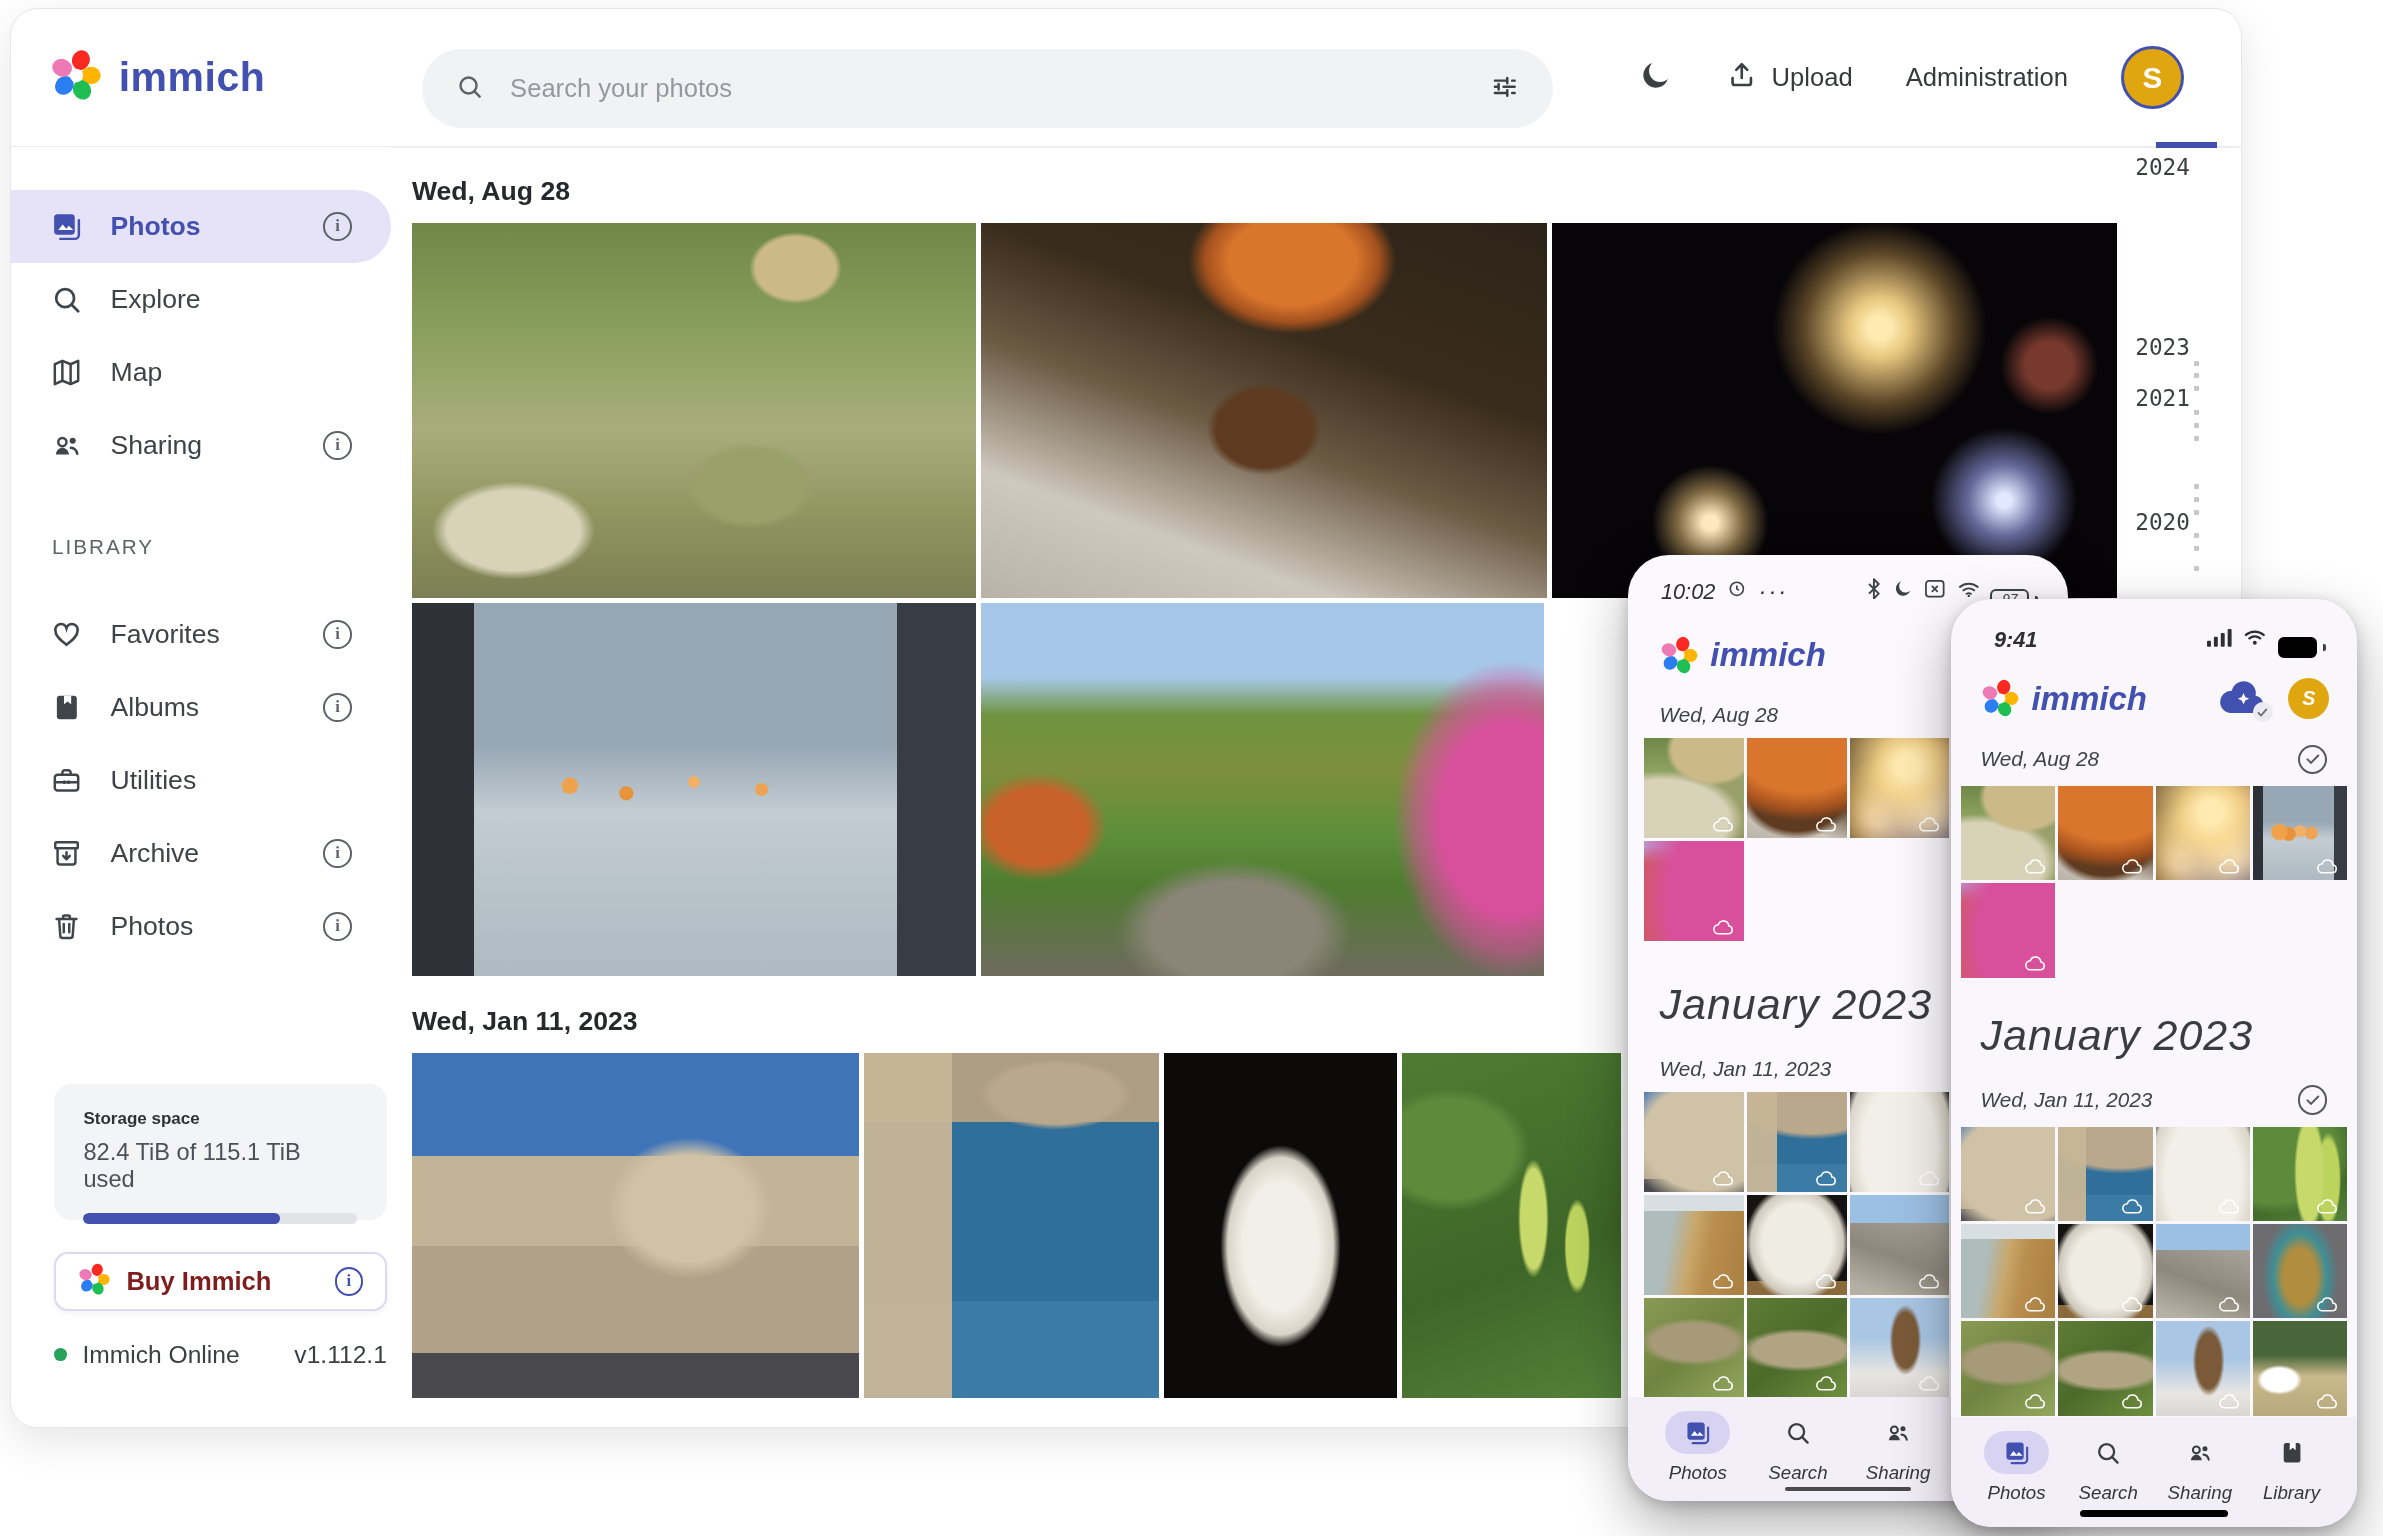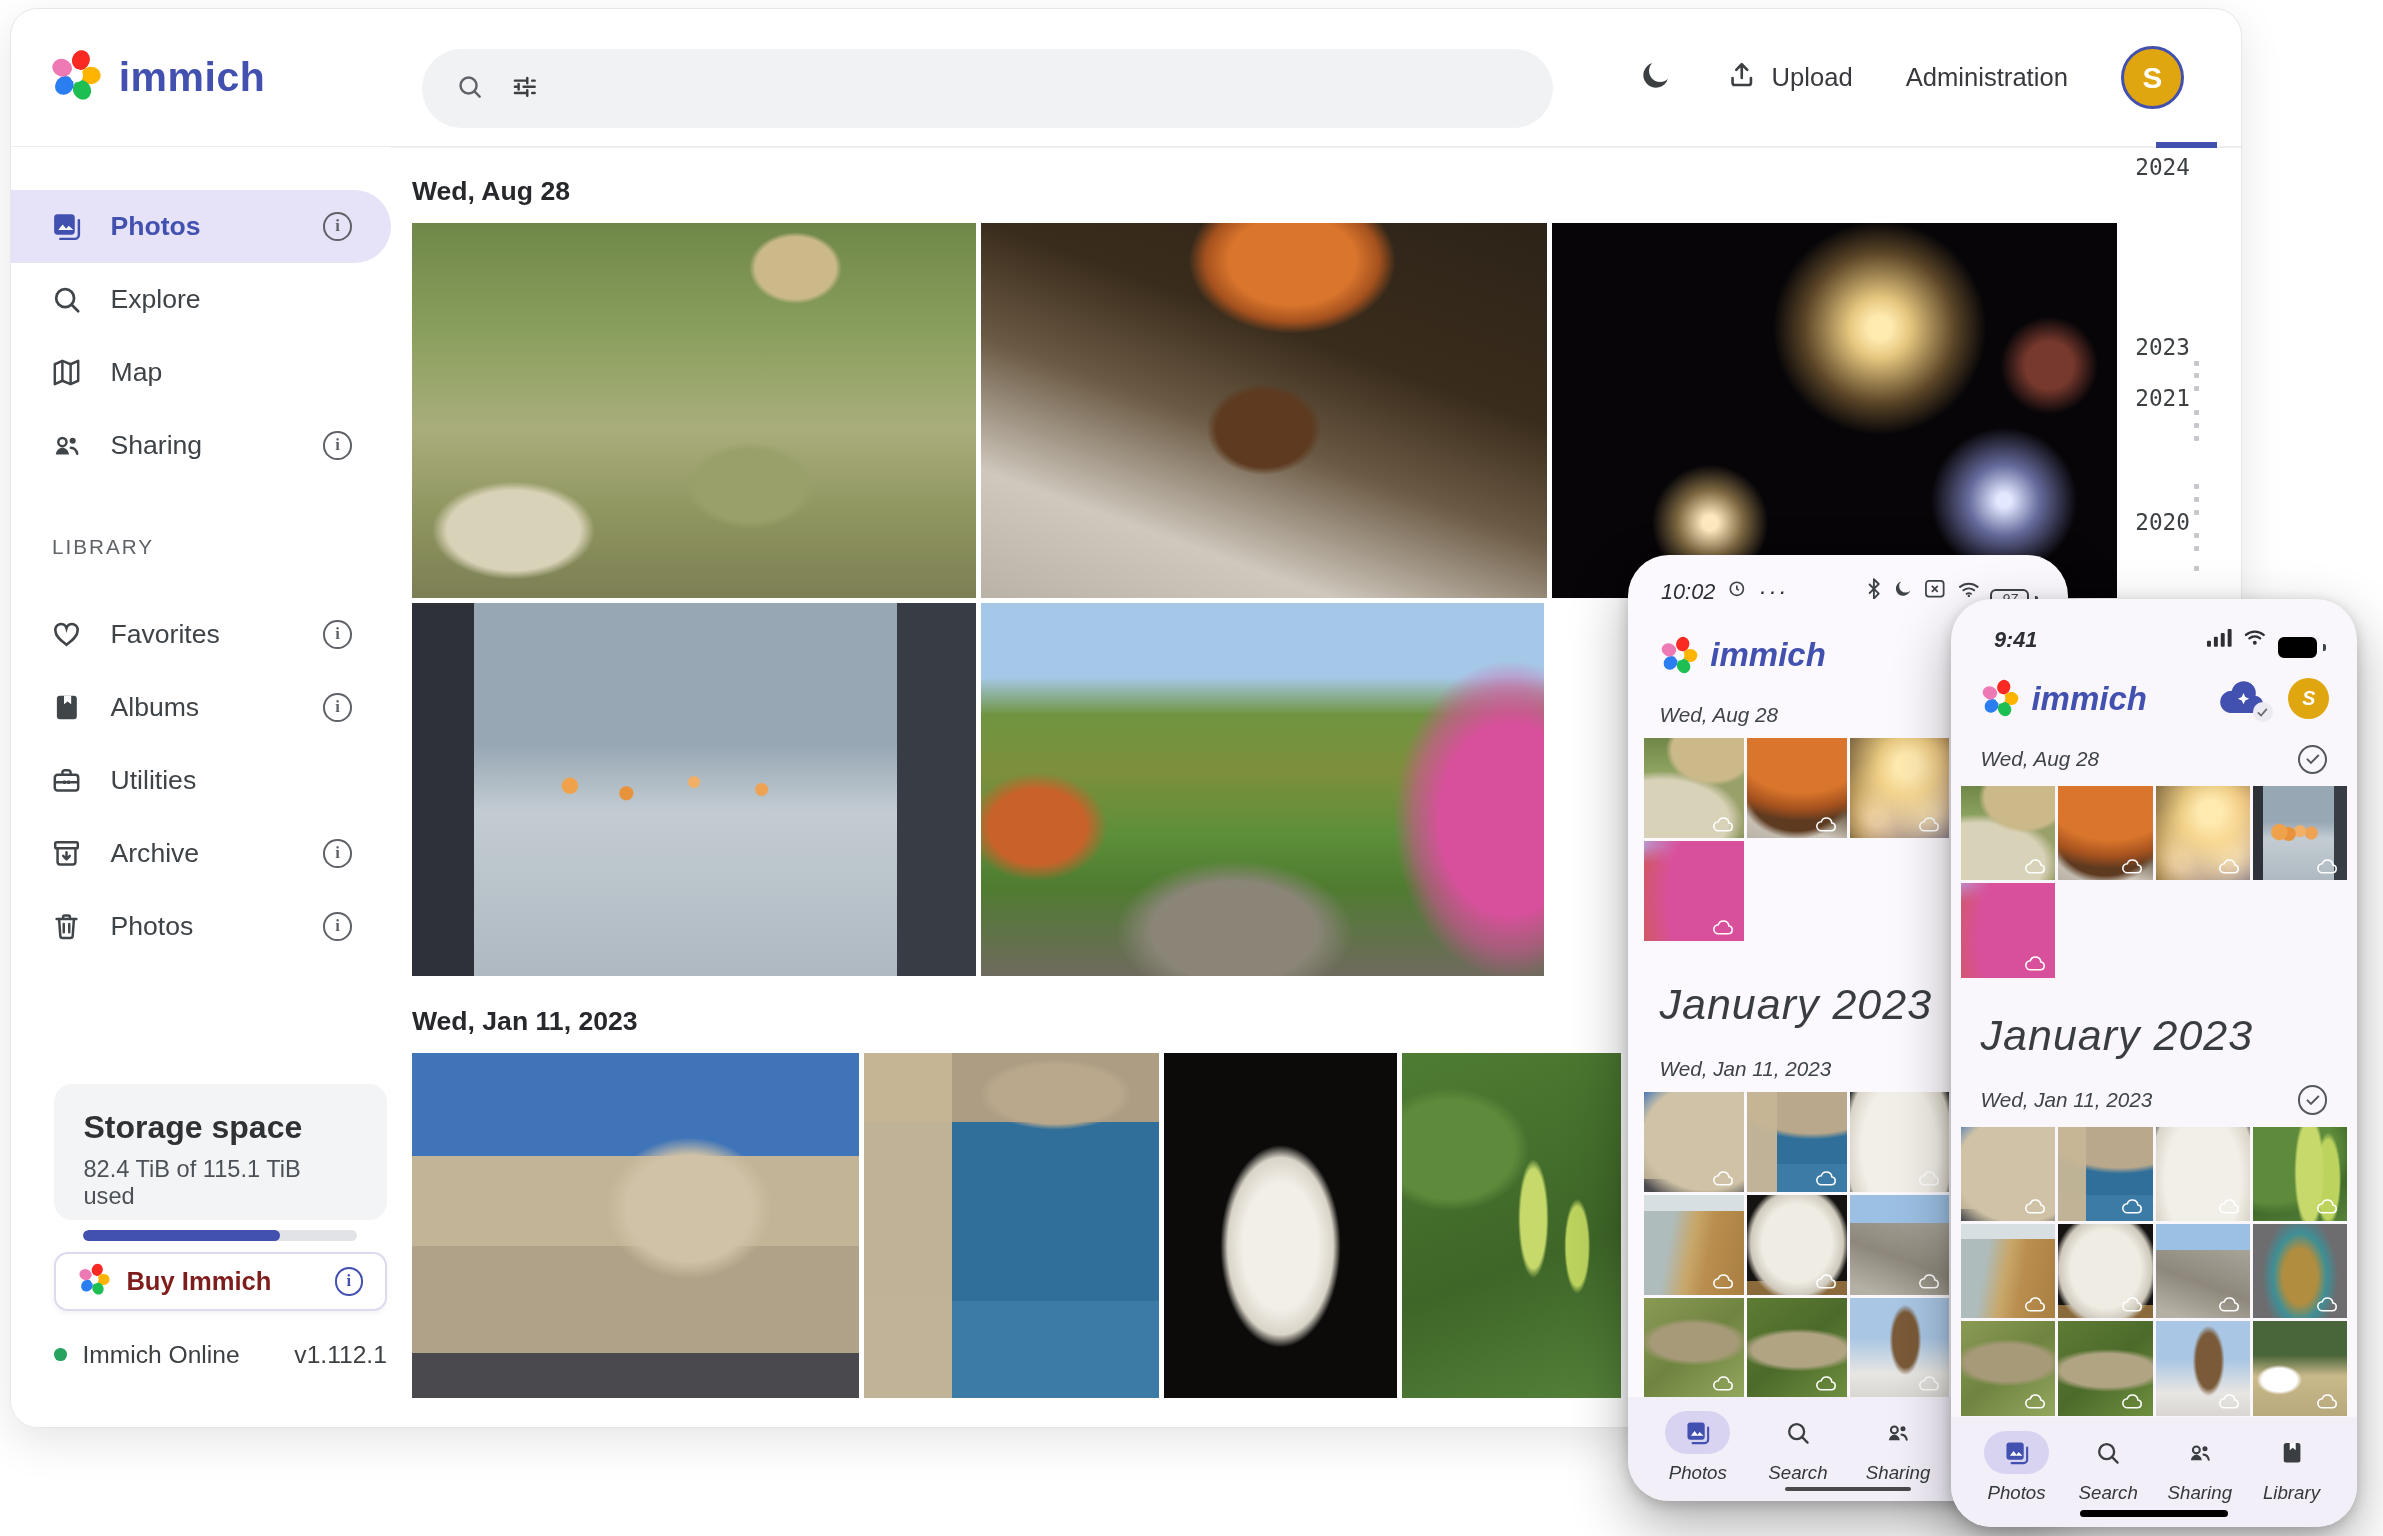--- a/index.html
+++ b/index.html
@@ -34,21 +34,21 @@
   .side-item.active .s-icon  { color:#4250af; }
   .s-icon { width:33px; height:33px; color:#40454a; flex:0 0 auto; }
   .s-icon svg { width:33px; height:33px; display:block; }
   .info { position:absolute; right:39px; width:28.6px; height:28.6px; border:2px solid #5f6368; border-radius:50%;
           color:#5f6368; font-size:16.7px; font-weight:bold; display:flex; align-items:center; justify-content:center;
           font-family:"Liberation Serif", serif; }
   .lib-label { margin:53px 0 39px 41px; font-size:20.7px; letter-spacing:2px; color:#5f6368; }
 
   .storage-card { position:absolute; left:43px; top:937px; width:333px; height:136px; background:#f3f4f6;
                   border-radius:17.7px; padding:25.6px 29.6px; }
-  .storage-card h4 { font-size:32px; color:#2f3235; margin-bottom:9.9px; }
+  .storage-card h4 { font-size:17px; color:#2f3235; margin-bottom:9.9px; }
   .storage-sub { font-size:23.6px; color:#4b5156; }
   .bar { margin-top:19.7px; height:10.8px; border-radius:5.9px; background:#e1e3e6; overflow:hidden; }
   .bar > div { height:100%; border-radius:5.9px; background:#4250af; }
   .buy-btn { position:absolute; left:43px; top:1105px; width:333px; height:59px; background:#fff;
              border:2px solid #dcd9f0; border-radius:13.8px; box-shadow:0 2px 5.9px rgba(0,0,0,.06);
              display:flex; align-items:center; padding:0 21.7px; gap:15.8px; cursor:pointer; }
   .buy-btn .lbl { font-size:25.6px; font-weight:bold; color:#7f1d1d; flex:1; }
   .buy-btn .info { position:static; border-color:#4250af; color:#4250af; }
   .server-row { position:absolute; left:43px; top:1194px; width:333px; display:flex; align-items:center; gap:15.8px; }
   .dot-green { width:12.8px; height:12.8px; border-radius:50%; background:#27a35d; }
@@ -159,20 +159,21 @@
       <span class="wordmark">immich</span>
     </div>
 
     <div class="searchbar">
       <span>
         <svg width="29.6" height="29.6" viewBox="0 0 24 24" fill="none" stroke="#5f6368" stroke-width="2" stroke-linecap="round">
           <circle cx="11" cy="11" r="6.5"></circle>
             <path d="M15.8 15.8 20 20"></path>
         </svg>
       </span>
+      <span class="ph">Search your photos</span>
       <span>
         <svg width="29.6" height="29.6" viewBox="0 0 24 24" fill="none" stroke="#3c4043" stroke-width="2" stroke-linecap="round">
           <path d="M4 7h10 M18 7h2 M14 4.8v4.4"></path>
           <path d="M4 12h3 M11 12h9 M7 9.8v4.4"></path>
           <path d="M4 17h10 M18 17h2 M14 14.8v4.4"></path>
         </svg>
       </span>
     </div>
 
     <div class="hdr-right">

